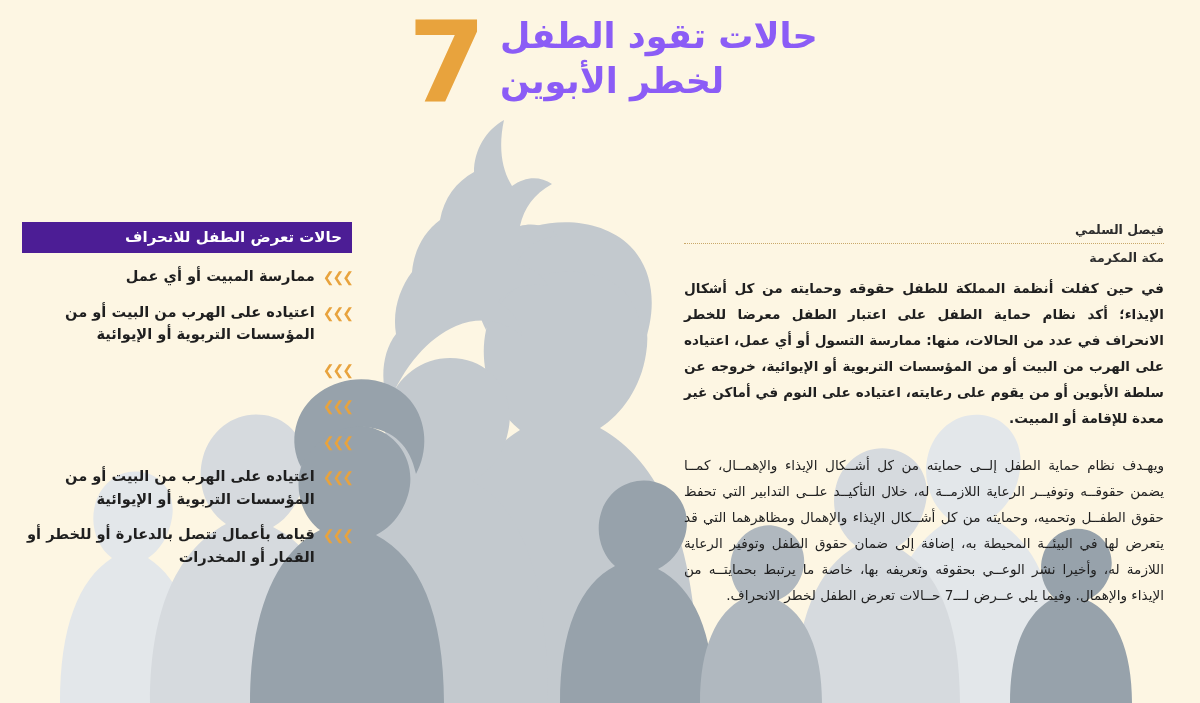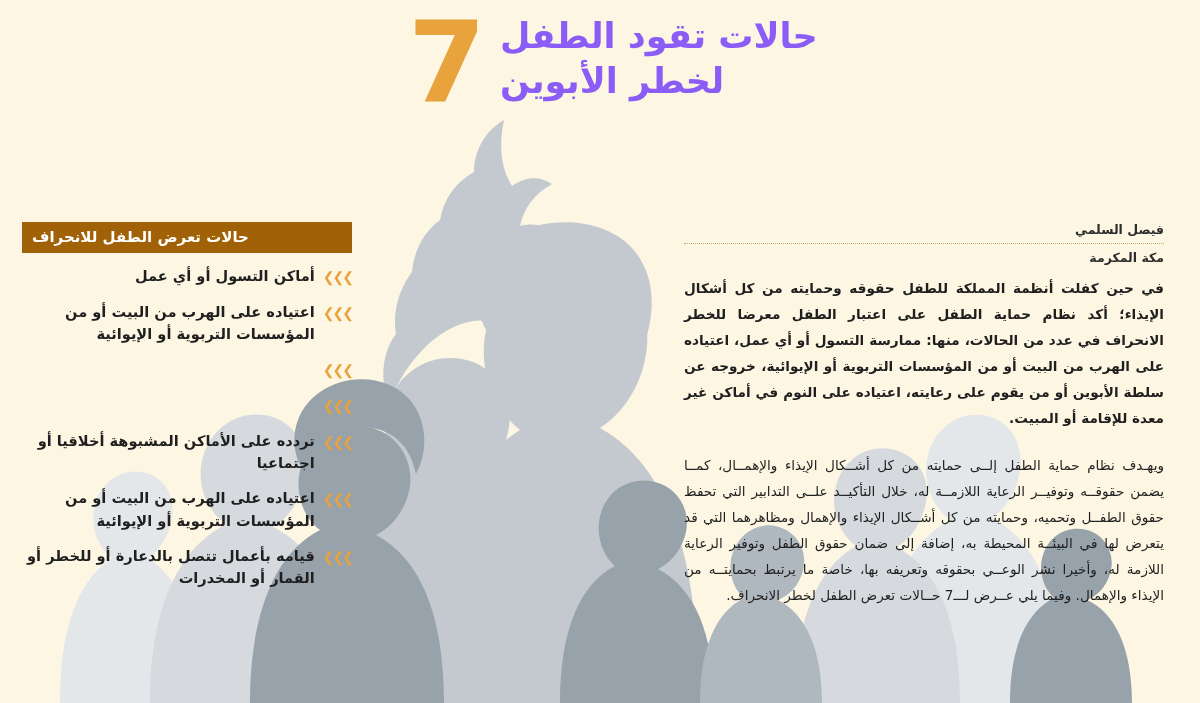--- a/index.html
+++ b/index.html
@@ -102,25 +102,25 @@
   
   .list-panel {
     position: absolute;
     top: 222px;
     left: 22px;
     width: 330px;
     z-index: 3;
     direction: rtl;
   }
   .list-title {
-    background: #a16207;
+    background: #4c1d95;
     color: #ffffff;
     font-size: 15px;
     font-weight: bold;
-    text-align: left;
+    text-align: right;
     padding: 6px 10px 7px 10px;
     margin-bottom: 12px;
     letter-spacing: 0;
   }
   .list-item {
     display: flex;
     flex-direction: row;
     align-items: flex-start;
     justify-content: flex-start;
     gap: 8px;
@@ -202,35 +202,34 @@
   <p class="dateline">مكة المكرمة</p>
   <p class="para lead">في حين كفلت أنظمة المملكة للطفل حقوقه وحمايته من كل أشكال الإيذاء؛ أكد نظام حماية الطفل على اعتبار الطفل معرضا للخطر الانحراف في عدد من الحالات، منها: ممارسة التسول أو أي عمل، اعتياده على الهرب من البيت أو من المؤسسات التربوية أو الإيوائية، خروجه عن سلطة الأبوين أو من يقوم على رعايته، اعتياده على النوم في أماكن غير معدة للإقامة أو المبيت.</p>
   <p class="para">ويهـدف نظام حماية الطفل إلــى حمايته من كل أشــكال الإيذاء والإهمــال، كمــا يضمن حقوقــه وتوفيــر الرعاية اللازمــة له، خلال التأكيــد علــى التدابير التي تحفظ حقوق الطفــل وتحميه، وحمايته من كل أشــكال الإيذاء والإهمال ومظاهرهما التي قد يتعرض لها في البيئــة المحيطة به، إضافة إلى ضمان حقوق الطفل وتوفير الرعاية اللازمة له، وأخيرا نشر الوعــي بحقوقه وتعريفه بها، خاصة ما يرتبط بحمايتــه من الإيذاء والإهمال. وفيما يلي عــرض لـــ7 حــالات تعرض الطفل لخطر الانحراف.</p>
 </div>
 
 <div class="list-panel">
   <div class="list-title">حالات تعرض الطفل للانحراف</div>
 
   <div class="list-item">
     <span class="bullet">❯❯❯</span>
-    <span class="item-text">أماكن التسول أو أي عمل</span>
+    <span class="item-text">ممارسة المبيت أو أي عمل</span>
   </div>
   <div class="list-item">
     <span class="bullet">❯❯❯</span>
     <span class="item-text">اعتياده على الهرب من البيت أو من المؤسسات التربوية أو الإيوائية</span>
   </div>
   <div class="list-item">
     <span class="bullet">❯❯❯</span>
   </div>
   <div class="list-item">
     <span class="bullet">❯❯❯</span>
   </div>
   <div class="list-item">
     <span class="bullet">❯❯❯</span>
-    <span class="item-text">تردده على الأماكن المشبوهة أخلاقيا أو اجتماعيا</span>
   </div>
   <div class="list-item">
     <span class="bullet">❯❯❯</span>
     <span class="item-text">اعتياده على الهرب من البيت أو من المؤسسات التربوية أو الإيوائية</span>
   </div>
   <div class="list-item">
     <span class="bullet">❯❯❯</span>
     <span class="item-text">قيامه بأعمال تتصل بالدعارة أو للخطر أو القمار أو المخدرات</span>
   </div>
 </div>

